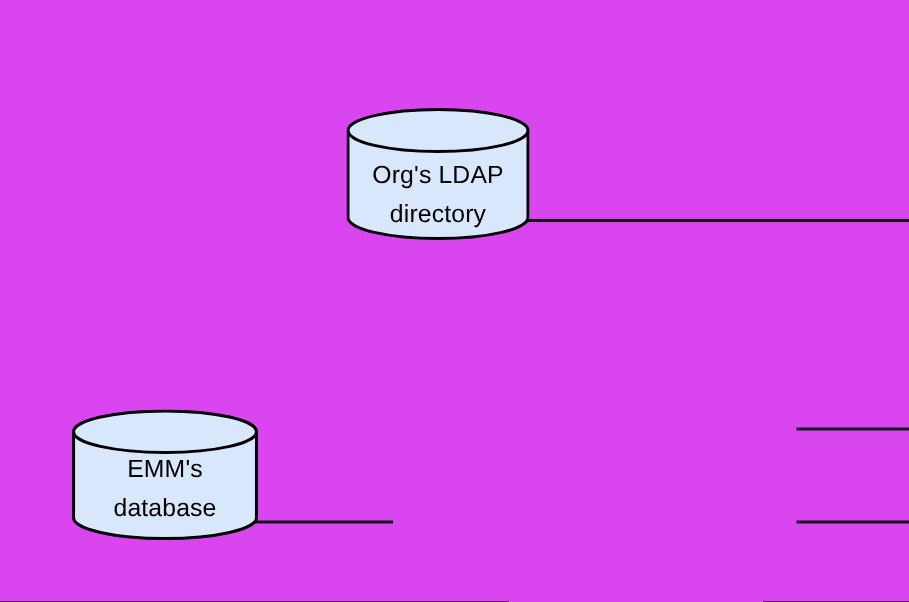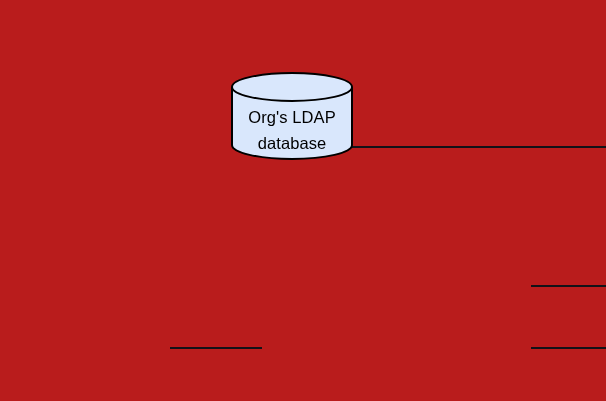--- a/index.html
+++ b/index.html
@@ -4,21 +4,21 @@
 <style>
   html, body {
     margin: 0;
     padding: 0;
     background: #000000;
   }
   #canvas {
     position: relative;
     width: 606px;
     height: 401px;
-    background: #b91c1c;
+    background: #d946ef;
     overflow: hidden;
     font-family: "Liberation Sans", sans-serif;
   }
   .node {
     position: absolute;
   }
   .node svg {
     position: absolute;
     left: 0;
     top: 0;
@@ -75,19 +75,29 @@
   <div id="faint-emm-right" class="faint-line"></div>
   <div id="faint-google-bot" class="faint-line"></div>
 
   <div id="node-ldap" class="node">
     <svg viewBox="0 0 122 88" preserveAspectRatio="none">
       <path class="cyl-body" d="M1 15 A60 14 0 0 1 121 15 L121 73 A60 14 0 0 1 1 73 Z" fill="#d9e7fc"></path>
       <path class="cyl-rim" d="M1 15 A60 14 0 0 0 121 15"></path>
     </svg>
     <div class="node-label">
       <div>Org's LDAP</div>
+      <div>directory</div>
+    </div>
+  </div>
+
+  <div id="node-emm" class="node">
+    <svg viewBox="0 0 122 88" preserveAspectRatio="none">
+      <path class="cyl-body" d="M1 15 A60 14 0 0 1 121 15 L121 73 A60 14 0 0 1 1 73 Z" fill="#d9e7fc"></path>
+      <path class="cyl-rim" d="M1 15 A60 14 0 0 0 121 15"></path>
+    </svg>
+    <div class="node-label">
+      <div>EMM's</div>
       <div>database</div>
     </div>
   </div>
 
 
-
 </div>
 
 </body></html>

